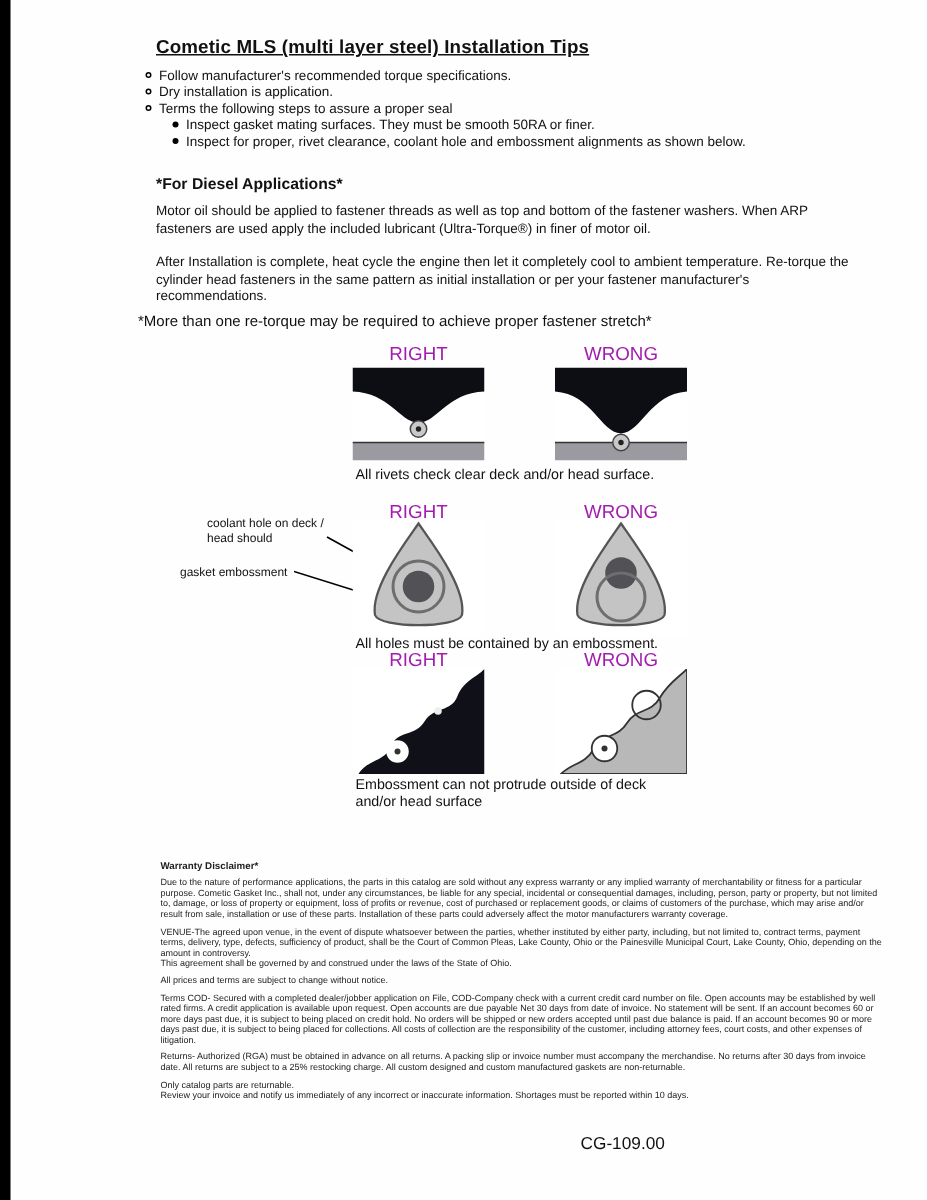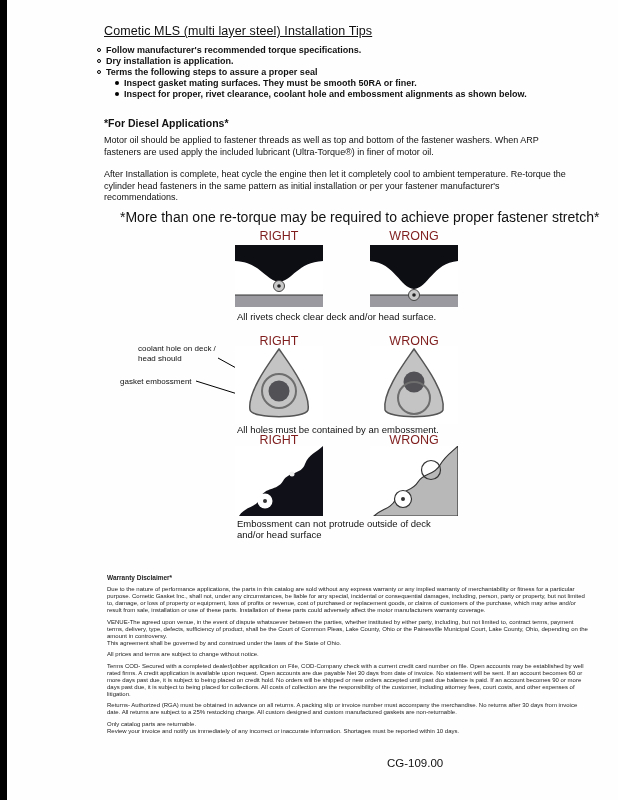--- a/index.html
+++ b/index.html
@@ -7,38 +7,38 @@
   .page {
     position:relative; width:618px; height:800px; margin:0 auto;
     background:#fefefe; color:#111;
     font-family:"Liberation Sans", sans-serif;
     overflow:hidden;
   }
   .spine { position:absolute; left:0; top:0; width:7px; height:800px; background:#000; }
 
   .title {
     position:absolute; left:104px; top:24px;
-    font-size:12.5px; font-weight:normal; text-decoration:underline;
+    font-size:12.5px; font-weight:bold; text-decoration:underline;
     letter-spacing:.1px;
   }
 
   .tips { position:absolute; left:97px; top:45px; font-size:9px; line-height:11px; width:480px; }
-  .tip { display:flex; align-items:flex-start; margin-bottom:0;font-weight:bold; }
+  .tip { display:flex; align-items:flex-start; margin-bottom:0; }
   .tip.sub { margin-left:18px; }
   .mk { flex:none; width:4px; height:4px; border-radius:50%; margin:3px 5px 0 0; }
   .mk.hollow { border:1px solid #000; }
   .mk.filled { background:#000; }
 
   .diesel-h { position:absolute; left:104px; top:117px; font-size:10.5px; font-weight:bold; }
   .para { position:absolute; left:104px; width:462px; font-size:9px; line-height:11.5px; }
   .p1 { top:135px; }
   .p2 { top:169px; }
-  .note { position:absolute; left:120px; top:209px; font-size:14px; }
+  .note { position:absolute; left:92px; top:209px; font-size:10px; }
 
-  .hdr { position:absolute; width:88px; text-align:center; font-size:12.5px; color:#7f1d1d; }
+  .hdr { position:absolute; width:88px; text-align:center; font-size:12.5px; color:#a21caf; }
   .colL { left:235px; }
   .colR { left:370px; }
   .h-r1 { top:229px; }
   .h-r2 { top:334px; }
   .h-r3 { top:433px; }
 
   .panel { position:absolute; width:88px; display:block; }
   .p-r1 { top:245px; height:62px; }
   .p-r2 { top:346px; height:78px; }
   .p-r3 { top:446px; height:70px; }

